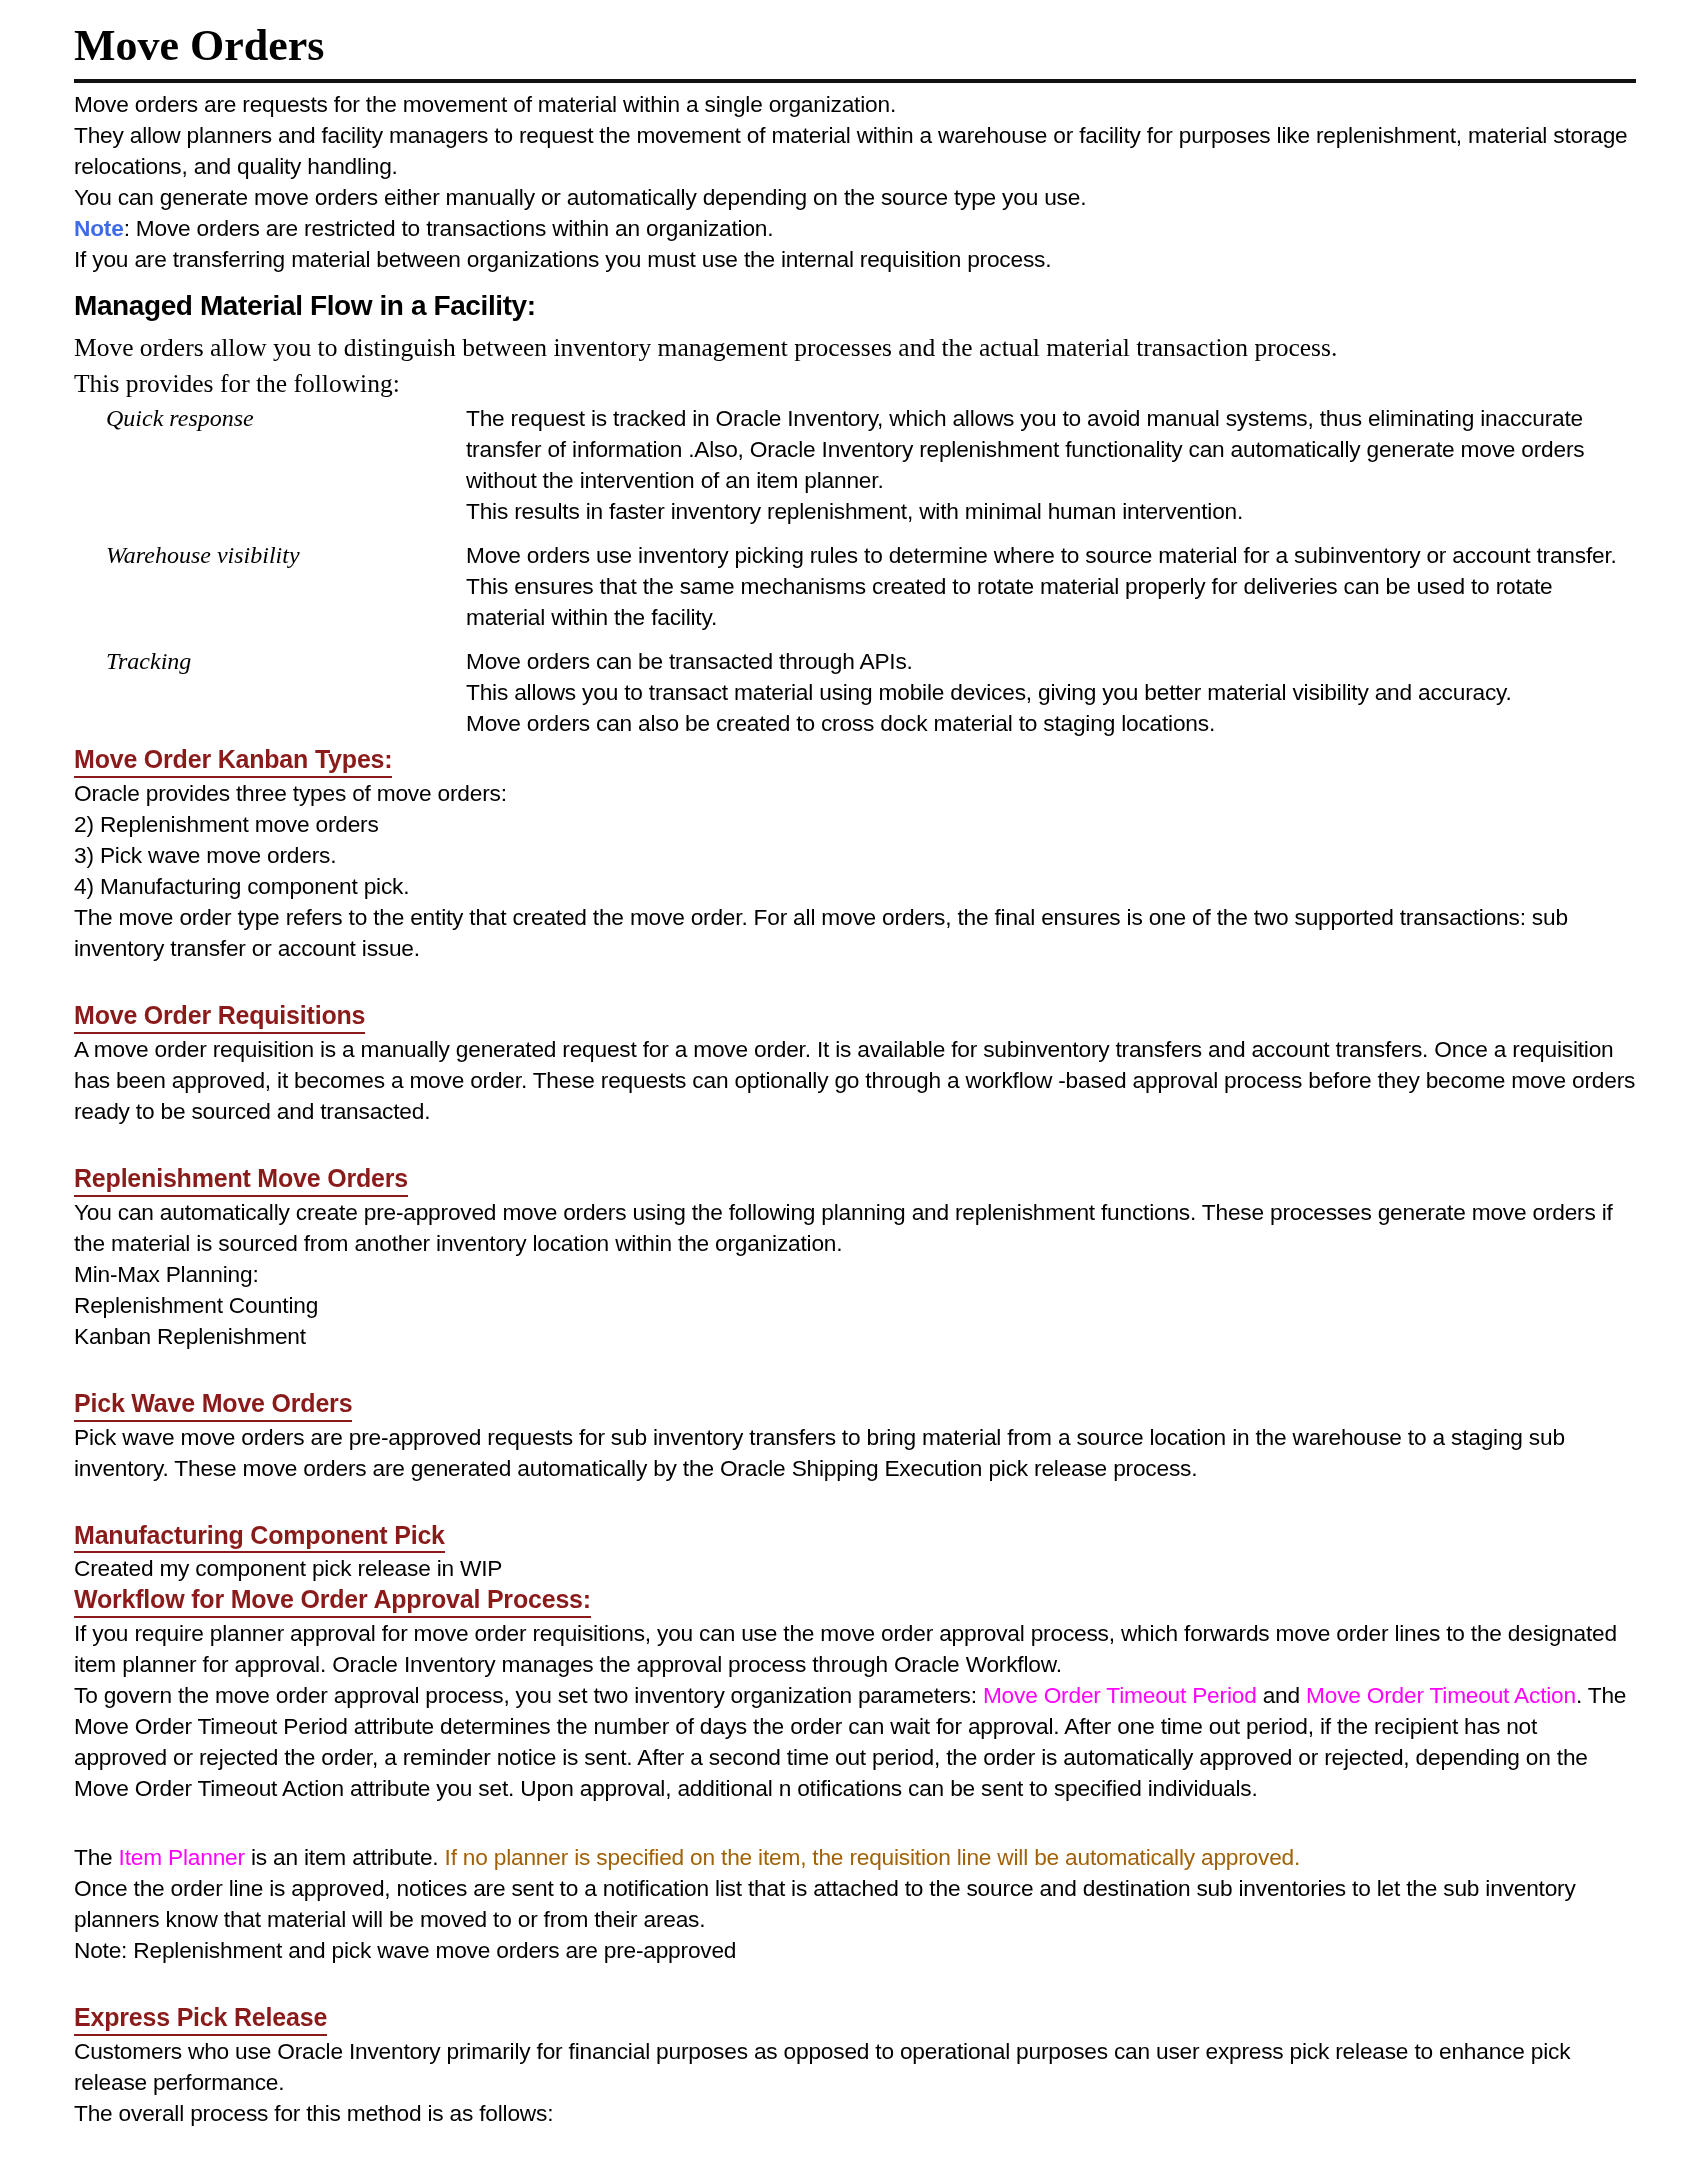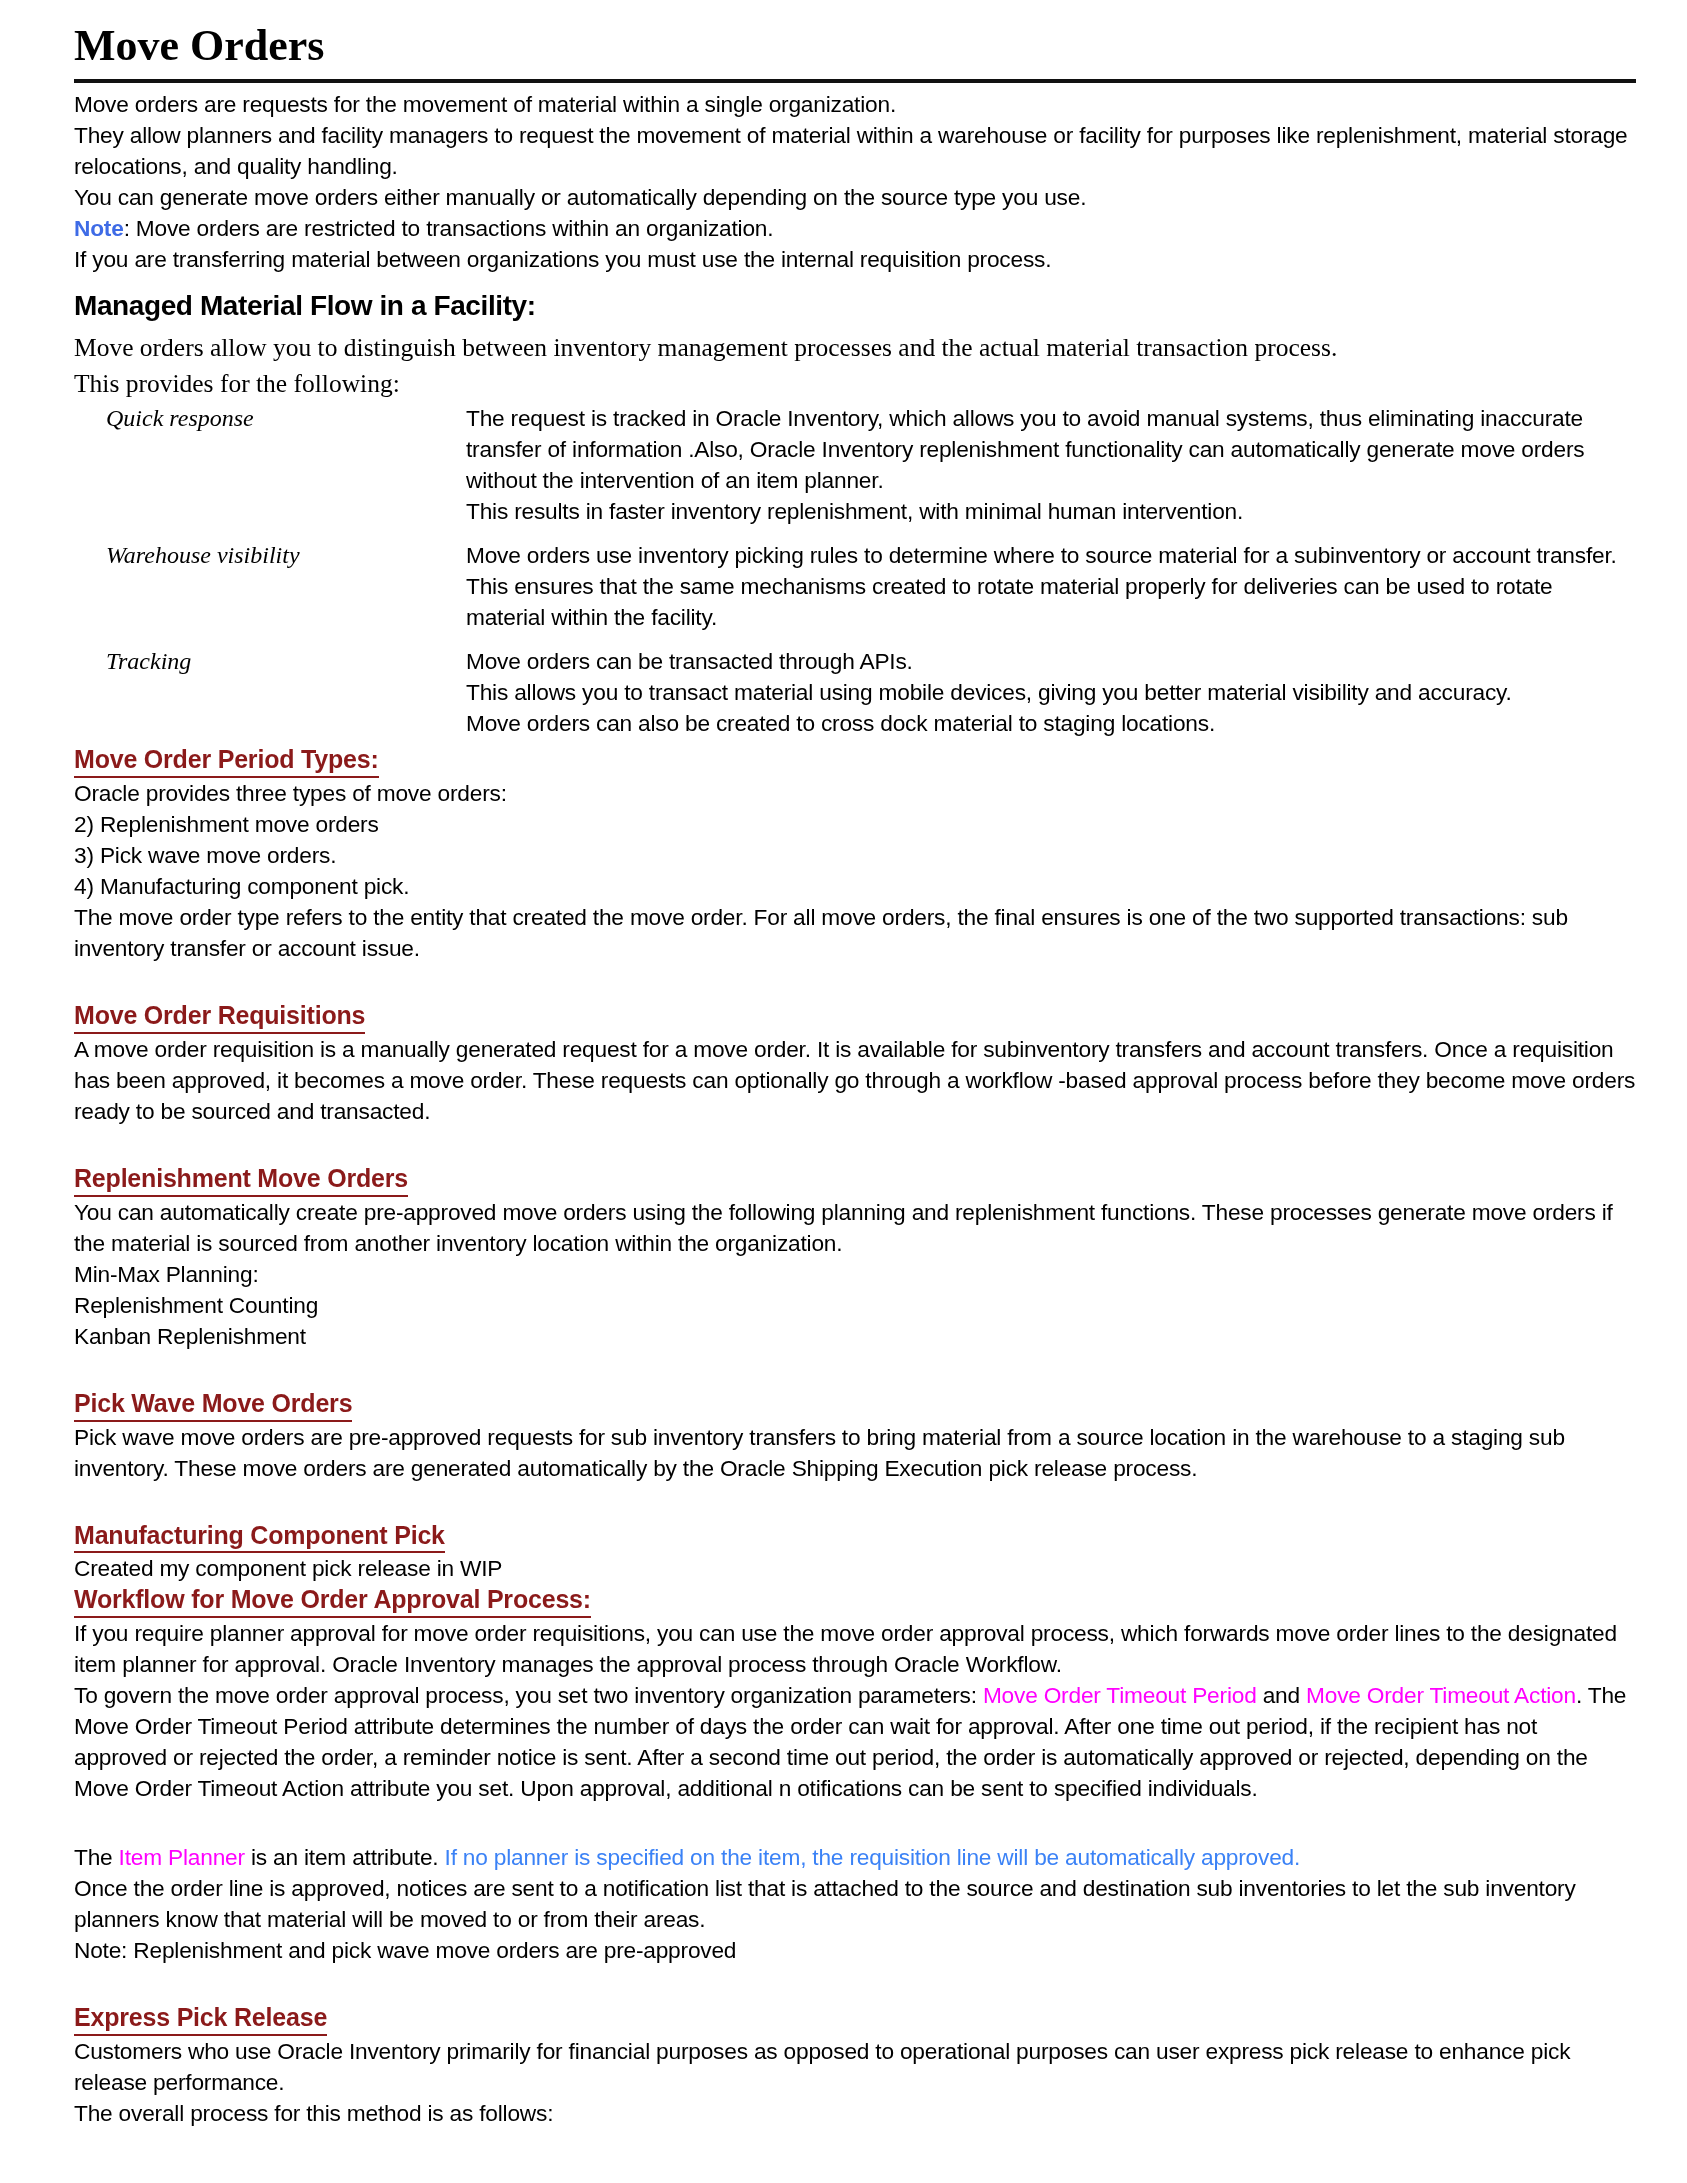--- a/index.html
+++ b/index.html
@@ -118,21 +118,21 @@
     </div>
     <div class="def-term">Tracking</div>
     <div class="def-desc last">
       <p>Move orders can be transacted through APIs.</p>
       <p>This allows you to transact material using mobile devices, giving you better material visibility and accuracy.</p>
       <p>Move orders can also be created to cross dock material to staging locations.</p>
     </div>
   </div>
 
   <div class="section">
-    <h3 class="red-heading"><span class="underline">Move Order Period Types:</span></h3>
+    <h3 class="red-heading"><span class="underline">Move Order Kanban Types:</span></h3>
     <p>Oracle provides three types of move orders:</p>
     <p>2) Replenishment move orders</p>
     <p>3) Pick wave move orders.</p>
     <p>4) Manufacturing component pick.</p>
     <p>The move order type refers to the entity that created the move order. For all move orders, the final ensures is one of the two supported transactions: sub inventory transfer or account issue.</p>
   </div>
 
   <div class="section gap-before">
     <h3 class="red-heading"><span class="underline">Move Order Requisitions</span></h3>
     <p>A move order requisition is a manually generated request for a move order. It is available for subinventory transfers and account transfers. Once a requisition has been approved, it becomes a move order. These requests can optionally go through a workflow -based approval process before they become move orders ready to be sourced and transacted.</p>
@@ -153,21 +153,21 @@
 
   <div class="section gap-before">
     <h3 class="red-heading"><span class="underline">Manufacturing Component Pick</span></h3>
     <p>Created my component pick release in WIP</p>
   </div>
 
   <div class="section">
     <h3 class="red-heading"><span class="underline">Workflow for Move Order Approval Process:</span></h3>
     <p>If you require planner approval for move order requisitions, you can use the move order approval process, which forwards move order lines to the designated item planner for approval. Oracle Inventory manages the approval process through Oracle Workflow.</p>
     <p><span>To govern the move order approval process, you set two inventory organization parameters: </span><span style="color: rgb(255, 0, 255);">Move Order Timeout Period</span><span> and </span><span style="color: rgb(255, 0, 255);">Move Order Timeout Action</span><span>. The Move Order Timeout Period attribute determines the number of days the order can wait for approval. After one time out period, if the recipient has not approved or rejected the order, a reminder notice is sent. After a second time out period, the order is automatically approved or rejected, depending on the Move Order Timeout Action attribute you set. Upon approval, additional n otifications can be sent to specified individuals.</span></p>
-    <p class="item-planner-gap"><span>The </span><span style="color: rgb(255, 0, 255);">Item Planner</span><span> is an item attribute. </span><span style="color: #3b82f6;">If no planner is specified on the item, the requisition line will be automatically approved.</span></p>
+    <p class="item-planner-gap"><span>The </span><span style="color: rgb(255, 0, 255);">Item Planner</span><span> is an item attribute. </span><span style="color: #a16207;">If no planner is specified on the item, the requisition line will be automatically approved.</span></p>
     <p>Once the order line is approved, notices are sent to a notification list that is attached to the source and destination sub inventories to let the sub inventory planners know that material will be moved to or from their areas.</p>
     <p>Note: Replenishment and pick wave move orders are pre-approved</p>
   </div>
 
   <div class="section gap-before">
     <h3 class="red-heading"><span class="underline">Express Pick Release</span></h3>
     <p>Customers who use Oracle Inventory primarily for financial purposes as opposed to operational purposes can user express pick release to enhance pick release performance.</p>
     <p>The overall process for this method is as follows:</p>
   </div>
 

